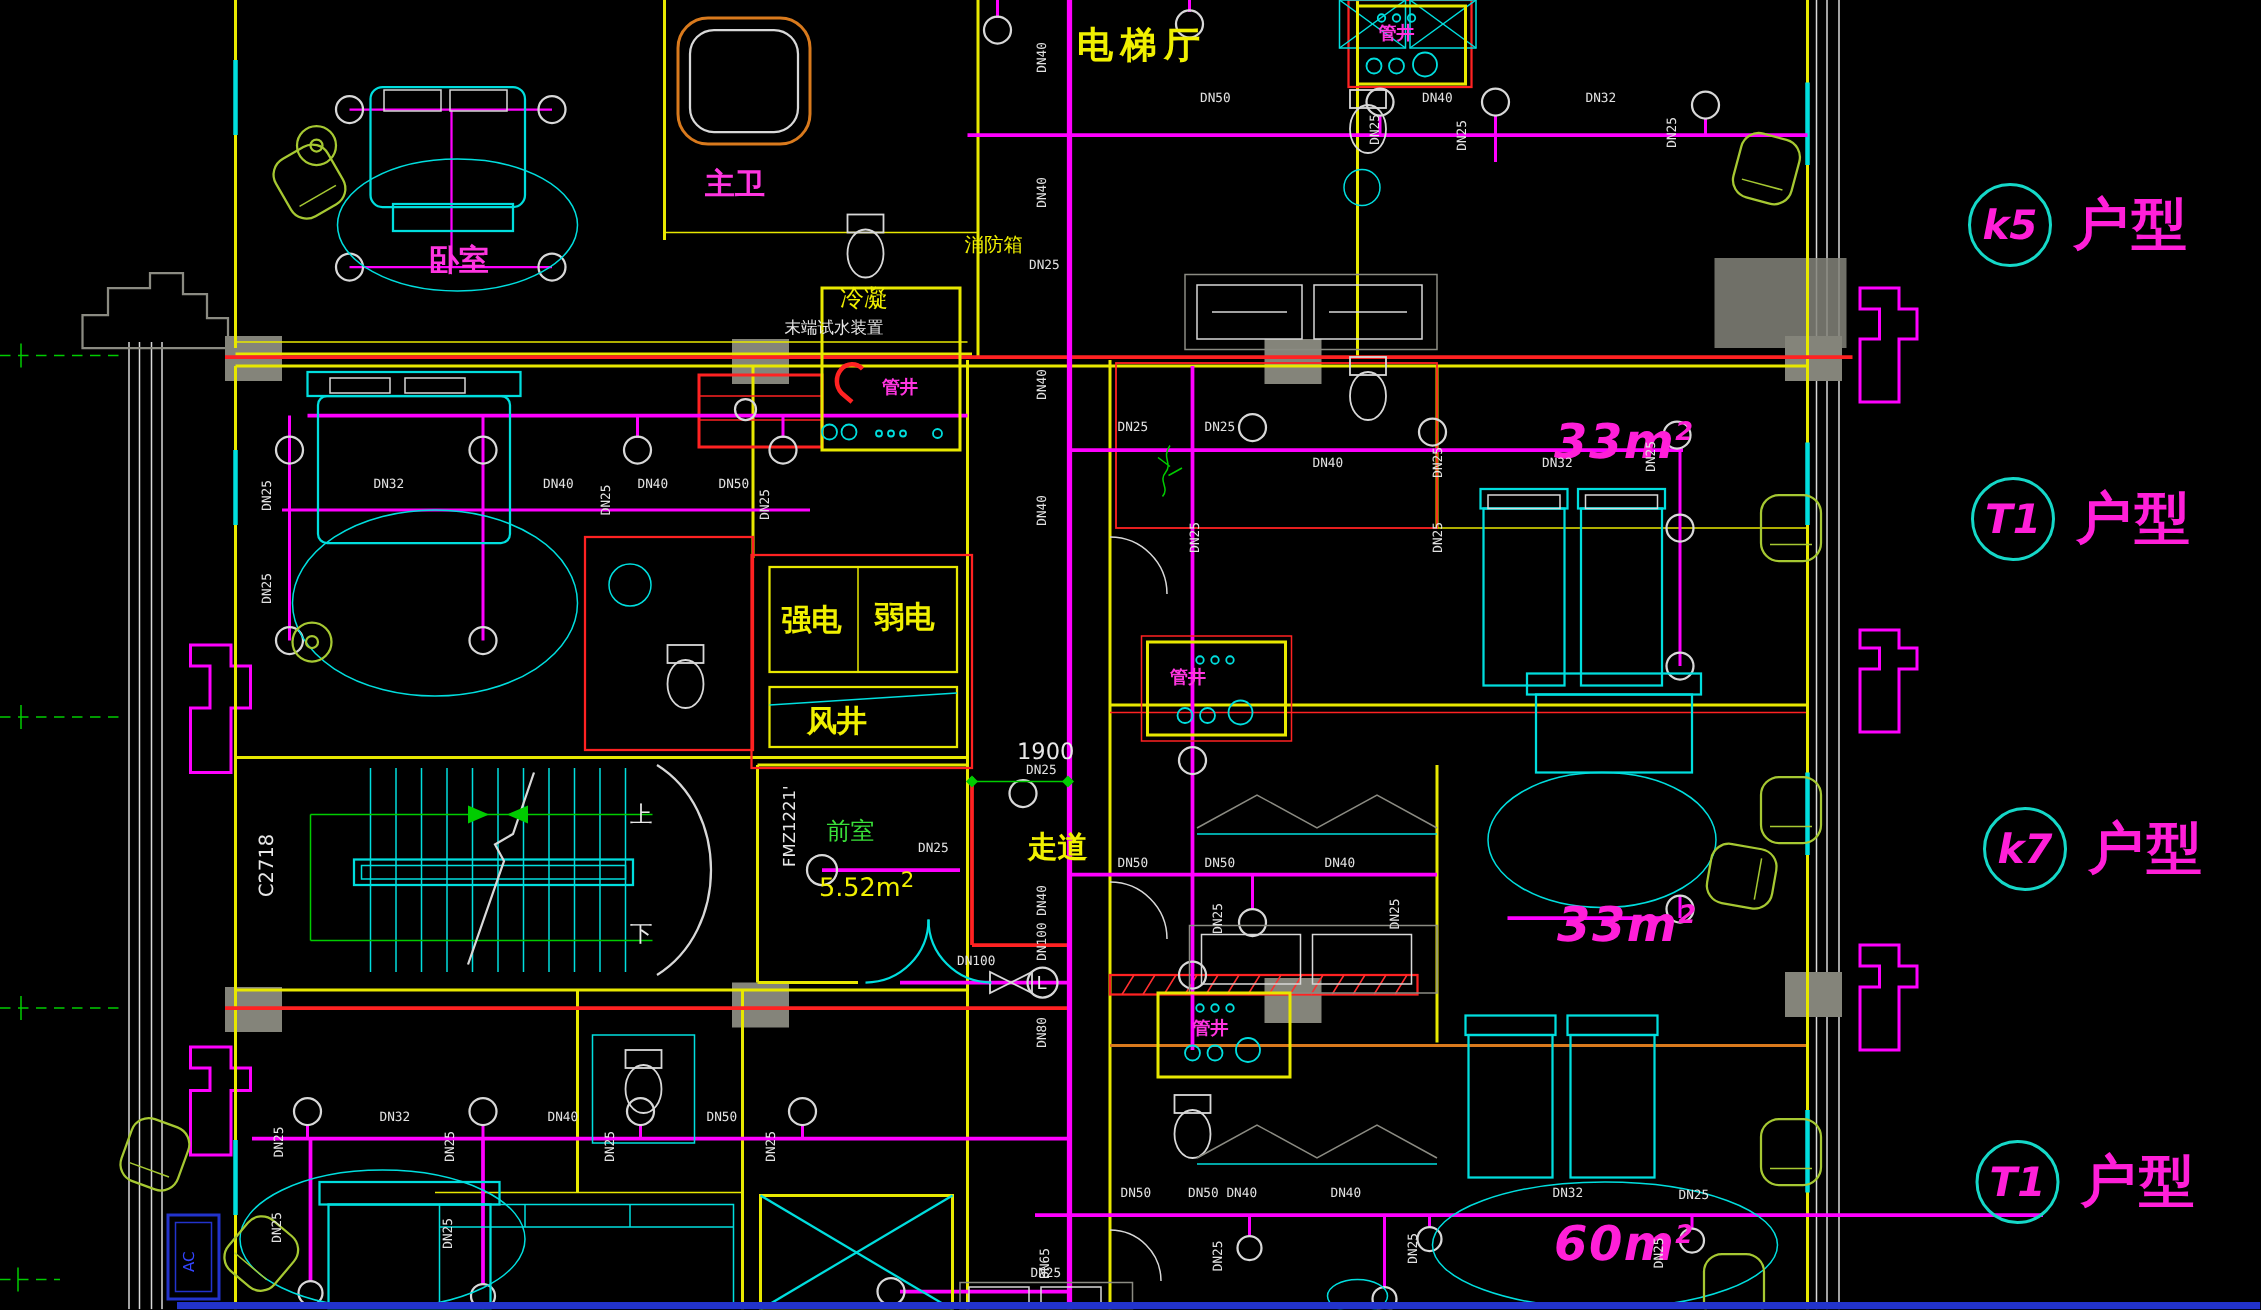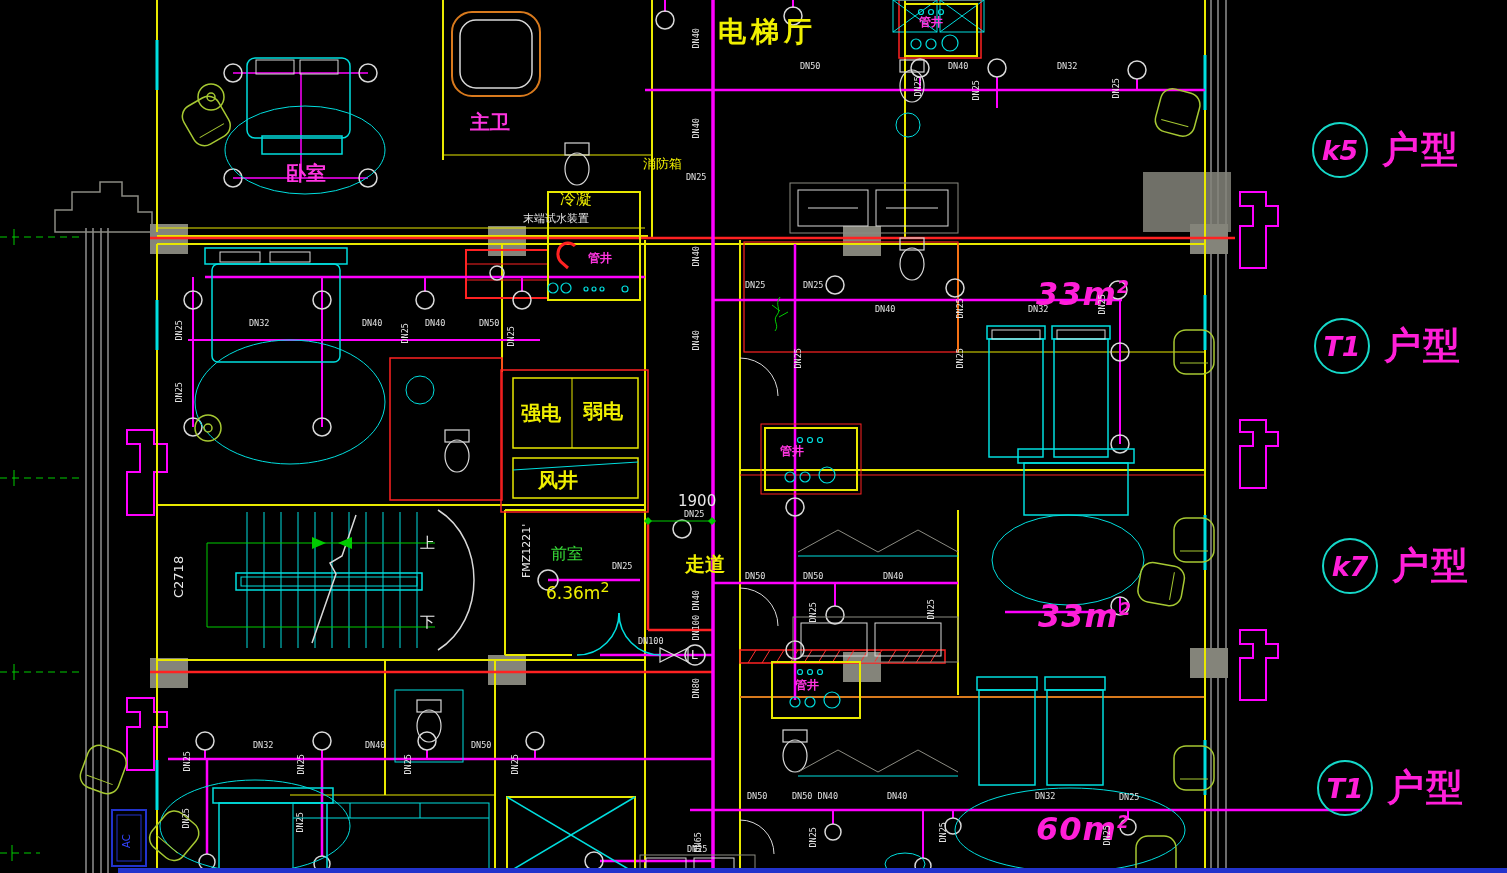--- a/index.html
+++ b/index.html
@@ -12,21 +12,21 @@
   .gr{stroke:#8b8b82}.blu{stroke:#2233cc}
   .t1{stroke-width:1}.t12{stroke-width:1.2}.t15{stroke-width:1.5}.t2{stroke-width:2}
   .t25{stroke-width:2.5}.t3{stroke-width:3}.t35{stroke-width:3.5}
   .fgr{fill:#84847a;stroke:none}.fg{fill:#00cc00;stroke:none}
   .dash{stroke-dasharray:7 5}
   .hatch{stroke:#ff3030;stroke-width:1}
   
   .lbl{position:absolute;white-space:nowrap;line-height:1;}
   .yel{color:#f0f000}.mag{color:#ff35e0}.grn{color:#39e039}.wht{color:#e8e8e8}.blue{color:#3344ff}
   .s10{font-size:10px}.s11{font-size:11px}.s12{font-size:12px}.s13{font-size:13px}
-  .s15{font-size:15px}.s16{font-size:16px}.s17{font-size:17px}.s20{font-size:20px}.s22{font-size:28px}
+  .s15{font-size:15px}.s16{font-size:16px}.s17{font-size:17px}.s20{font-size:20px}.s22{font-size:24px}
   .b{font-weight:bold}
   .rot{transform:rotate(-90deg);transform-origin:left top;}
   .dn{position:absolute;color:#e2e2e2;font-family:"DejaVu Sans Mono",monospace;
       font-size:8.5px;line-height:1;white-space:nowrap;}
   .dn.v{transform:rotate(-90deg);transform-origin:left bottom;}
   .area{position:absolute;color:#ff1fd8;font-weight:bold;font-style:italic;font-size:32px;
         letter-spacing:1px;line-height:1;}
   .area sup{font-size:17px;}
   .unit{position:absolute;display:flex;align-items:center;gap:14px;}
   .unit-circle{width:52px;height:52px;border:2.5px solid #15d8c8;border-radius:50%;
@@ -417,21 +417,21 @@
 <span class="lbl yel s16" style="left:560px;top:191px">冷凝</span>
 <span class="lbl wht s11" style="left:523px;top:213px">末端试水装置</span>
 <span class="lbl mag s12 b" style="left:919px;top:16px">管井</span>
 <span class="lbl mag s12 b" style="left:588px;top:252px">管井</span>
 <span class="lbl mag s12 b" style="left:780px;top:445px">管井</span>
 <span class="lbl mag s12 b" style="left:795px;top:679px">管井</span>
 <span class="lbl yel s20 b" style="left:521px;top:403px">强电</span>
 <span class="lbl yel s20 b" style="left:583px;top:401px">弱电</span>
 <span class="lbl yel s20 b" style="left:538px;top:470px">风井</span>
 <span class="lbl grn s16" style="left:551px;top:546px">前室</span>
-<span class="lbl yel s17" style="left:546px;top:580px"><span>6.36m</span><sup>2</sup></span>
+<span class="lbl yel s17" style="left:546px;top:580px"><span>5.52m</span><sup>2</sup></span>
 <span class="lbl yel s20 b" style="left:685px;top:554px">走道</span>
 <span class="lbl wht s15" style="left:678px;top:494px">1900</span>
 <span class="lbl wht s11 rot" style="left:521px;top:578px">FMZ1221'</span>
 <span class="lbl wht s13 rot" style="left:172px;top:598px">C2718</span>
 <span class="lbl wht s15" style="left:420px;top:536px">上</span>
 <span class="lbl wht s15" style="left:420px;top:615px">下</span>
 <span class="lbl blue s10 rot" style="left:122px;top:848px">AC</span>
 <span class="lbl wht s12" style="left:691px;top:649px">L</span>
 
 <span class="area" style="left:1036px;top:278px"><span>33m</span><sup>2</sup></span>

